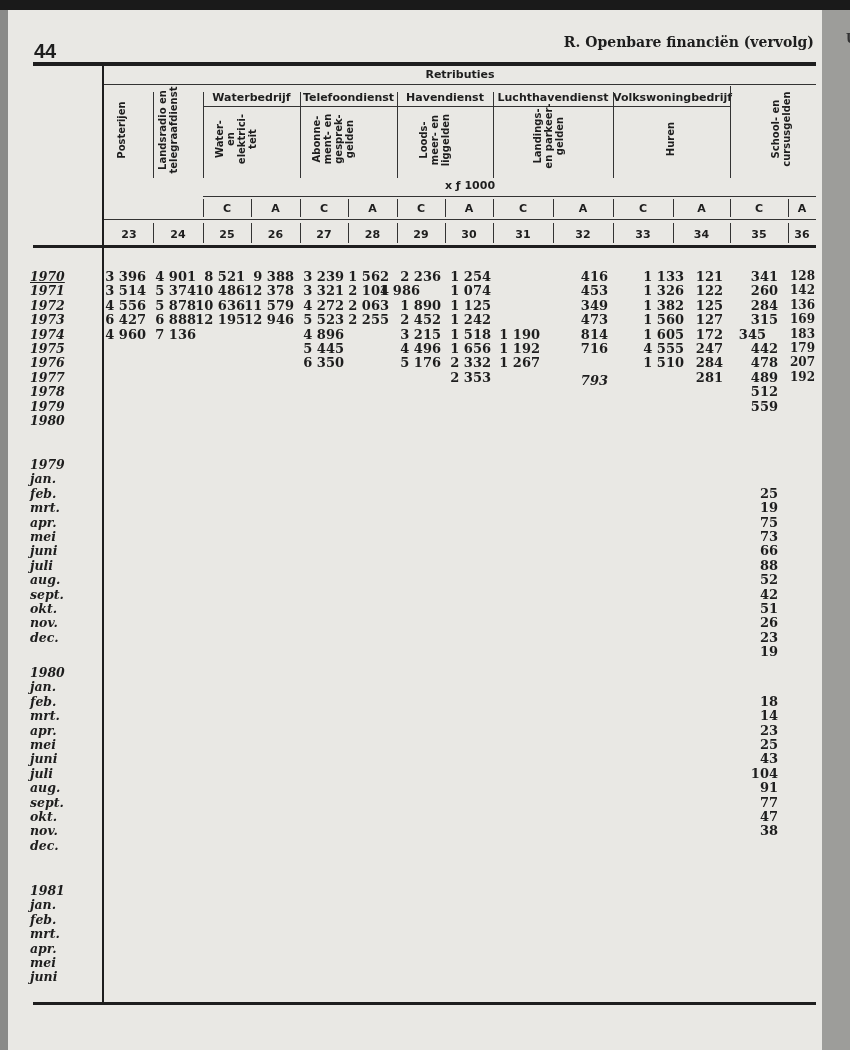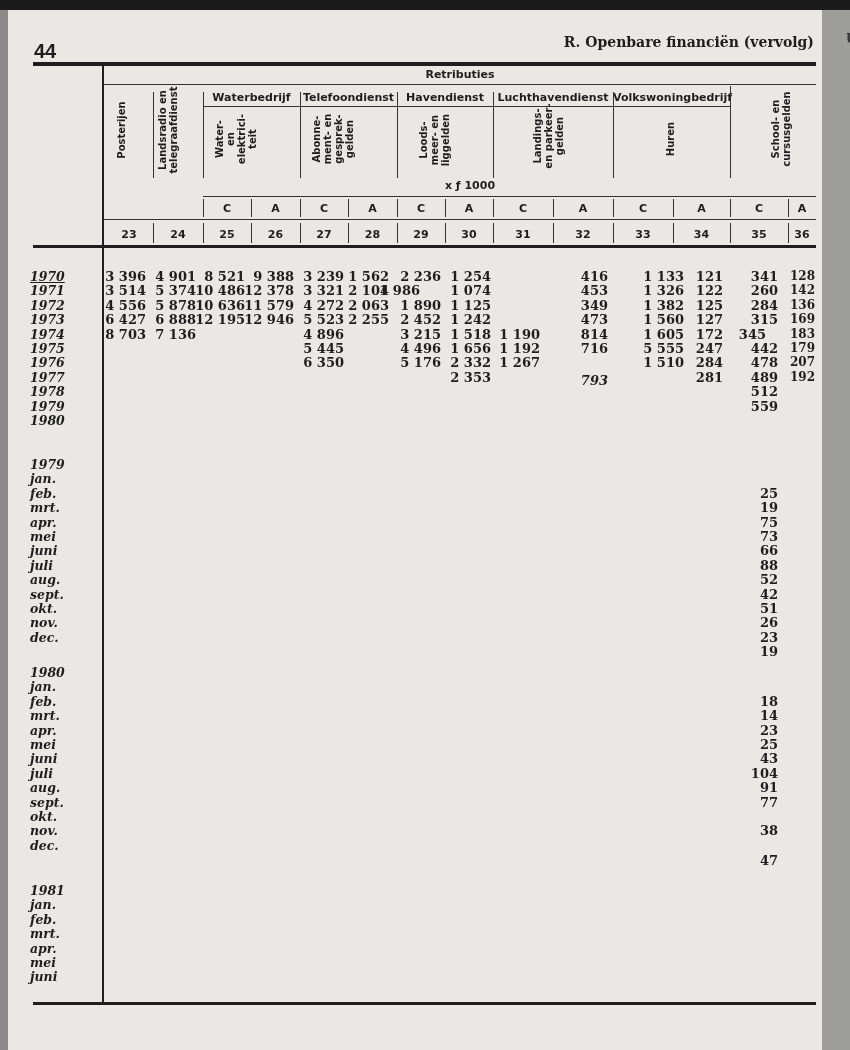--- a/index.html
+++ b/index.html
@@ -189,38 +189,38 @@
     <div class="cell" style="top: 312.2px; right: 506px;">5 523</div>
     <div class="cell" style="top: 312.2px; right: 461px;">2 255</div>
     <div class="cell" style="top: 312.2px; right: 409px; text-align: right;">2 452</div>
     <div class="cell" style="top: 312.2px; right: 359px;">1 242</div>
     <div class="cell" style="top: 312.2px; right: 242px;">473</div>
     <div class="cell" style="top: 312.2px; right: 166px;">1 560</div>
     <div class="cell" style="top: 312.2px; right: 127px;">127</div>
     <div class="cell" style="top: 312.2px; right: 72px;">315</div>
     <div class="cell narrow" style="top: 312.2px; right: 35px;">169</div>
     <div class="label" style="top: 326.6px;">1974</div>
-    <div class="cell" style="top: 326.6px; right: 704px;">8 703</div>
+    <div class="cell" style="top: 326.6px; right: 704px;">4 960</div>
     <div class="cell" style="top: 326.6px; right: 654px;">7 136</div>
     <div class="cell" style="top: 326.6px; right: 506px;">4 896</div>
     <div class="cell" style="top: 326.6px; right: 409px;">3 215</div>
     <div class="cell" style="top: 326.6px; right: 359px;">1 518</div>
     <div class="cell" style="top: 326.6px; right: 310px; margin-left: 44px;">1 190</div>
     <div class="cell" style="top: 326.6px; right: 242px;">814</div>
     <div class="cell" style="top: 326.6px; right: 166px;">1 605</div>
     <div class="cell" style="top: 326.6px; right: 127px;">172</div>
     <div class="cell" style="top: 326.6px; right: 84px;">345</div>
     <div class="cell narrow" style="top: 326.6px; right: 35px;">183</div>
     <div class="label" style="top: 341px;">1975</div>
     <div class="cell" style="top: 341px; right: 506px;">5 445</div>
     <div class="cell" style="top: 341px; right: 409px;">4 496</div>
     <div class="cell" style="top: 341px; right: 359px;">1 656</div>
     <div class="cell" style="top: 341px; right: 310px;">1 192</div>
     <div class="cell" style="top: 341px; right: 242px;">716</div>
-    <div class="cell" style="top: 341px; right: 166px;">5 555</div>
+    <div class="cell" style="top: 341px; right: 166px;">4 555</div>
     <div class="cell" style="top: 341px; right: 127px;">247</div>
     <div class="cell" style="top: 341px; right: 72px;">442</div>
     <div class="cell narrow" style="top: 341px; right: 35px;">179</div>
     <div class="label" style="top: 355.4px;">1976</div>
     <div class="cell" style="top: 355.4px; right: 506px;">6 350</div>
     <div class="cell" style="top: 355.4px; right: 409px;">5 176</div>
     <div class="cell" style="top: 355.4px; right: 359px;">2 332</div>
     <div class="cell" style="top: 355.4px; right: 310px;">1 267</div>
     <div class="cell" style="top: 373px; right: 242px; font-style: italic;">793</div>
     <div class="cell" style="top: 355.4px; right: 166px;">1 510</div>
@@ -274,21 +274,21 @@
     <div class="cell" style="top: 737px; right: 72px;">25</div>
     <div class="label" style="top: 751.4px;">juni</div>
     <div class="cell" style="top: 751.4px; right: 72px;">43</div>
     <div class="label" style="top: 765.8px;">juli</div>
     <div class="cell" style="top: 765.8px; right: 72px;">104</div>
     <div class="label" style="top: 780.2px;">aug.</div>
     <div class="cell" style="top: 780.2px; right: 72px;">91</div>
     <div class="label" style="top: 794.6px;">sept.</div>
     <div class="cell" style="top: 794.6px; right: 72px;">77</div>
     <div class="label" style="top: 809px;">okt.</div>
-    <div class="cell" style="top: 809px; right: 72px; margin-top: 44px;">47</div>
+    <div class="cell" style="top: 809px; right: 72px;">47</div>
     <div class="label" style="top: 823.4px;">nov.</div>
     <div class="cell" style="top: 823.4px; right: 72px;">38</div>
     <div class="label" style="top: 837.8px;">dec.</div>
     <div class="label" style="top: 883px;">1981</div>
     <div class="label" style="top: 897.4px;">jan.</div>
     <div class="label" style="top: 911.8px;">feb.</div>
     <div class="label" style="top: 926.2px;">mrt.</div>
     <div class="label" style="top: 940.6px;">apr.</div>
     <div class="label" style="top: 955px;">mei</div>
     <div class="label" style="top: 969.4px;">juni</div>

